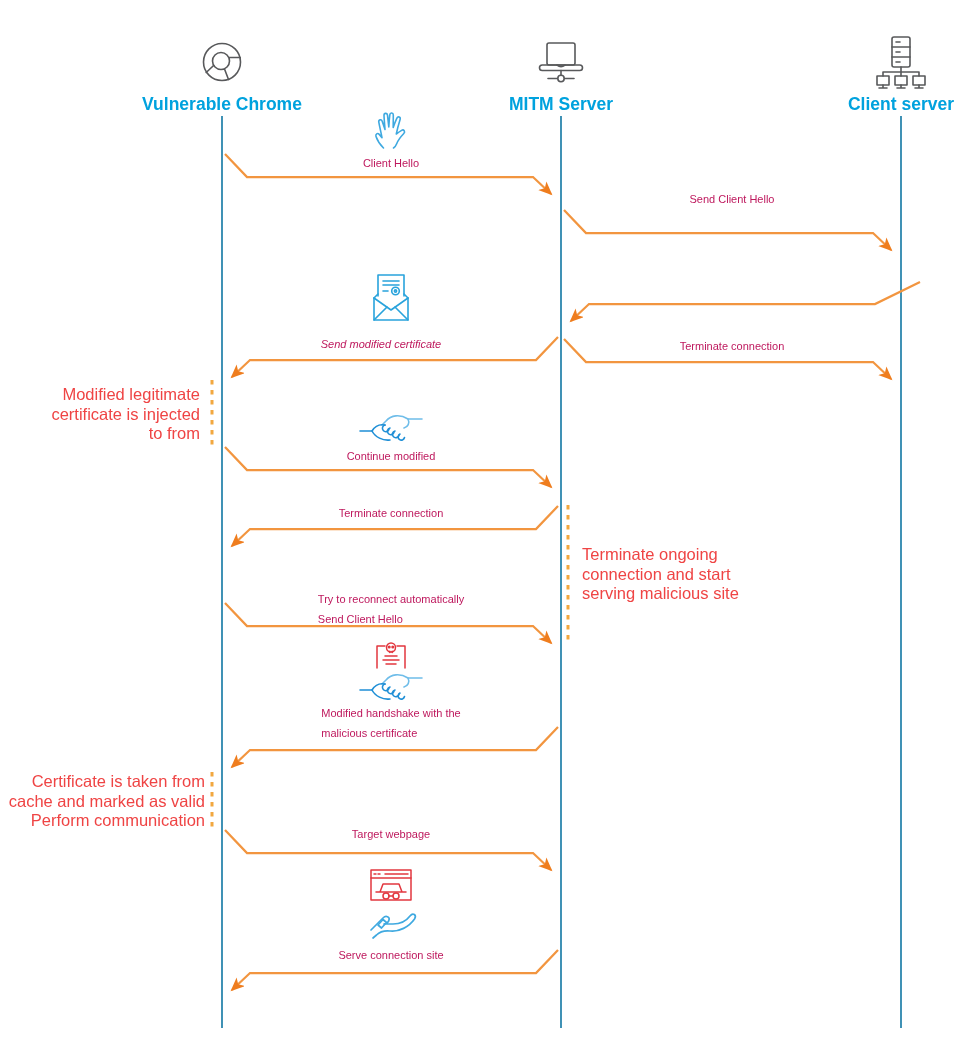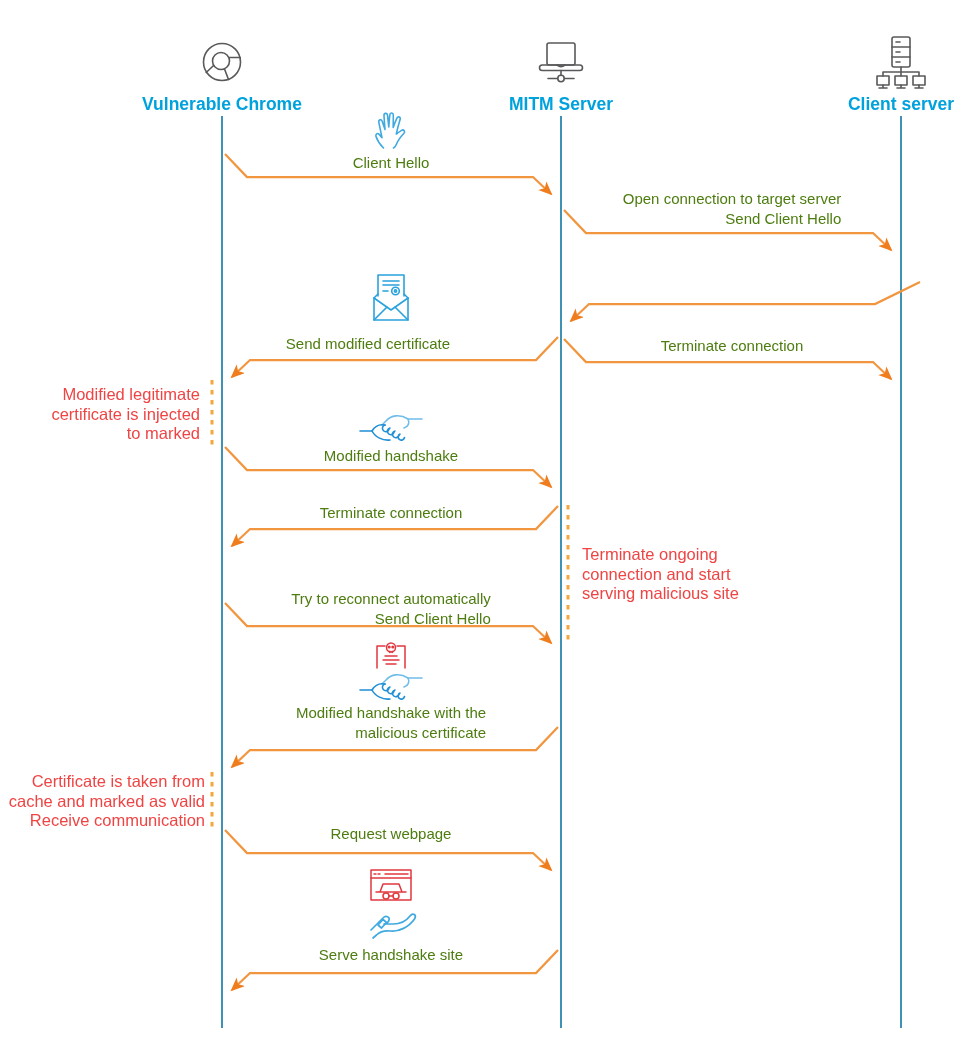--- a/index.html
+++ b/index.html
@@ -3,21 +3,21 @@
 <meta charset="utf-8">
 <style>
   html,body{margin:0;padding:0;background:#ffffff;}
   #stage{
     position:relative;width:960px;height:1050px;background:#ffffff;overflow:hidden;
     font-family:"Liberation Sans",sans-serif;color:#4D4D4D;
   }
   .abs{position:absolute;}
   .msg-label{
     position:absolute;transform:translateX(-50%);white-space:nowrap;
-    font-size:15px;line-height:20px;text-align:right;color:#4d7c0f;
+    font-size:11px;line-height:20px;text-align:left;color:#be185d;
   }
   .actor-label{
     position:absolute;transform:translateX(-50%);white-space:nowrap;
     font-size:17.5px;font-weight:bold;color:#00A2DE;
   }
   .note{
     position:absolute;font-size:16.5px;line-height:19.5px;color:#ef4444;white-space:nowrap;
   }
   .note.right-aligned{text-align:right;}
   svg{display:block;}
@@ -190,58 +190,57 @@
       <path d="M8 62 L20 50 C23 47 27 49 26 52 C25.5 54 23.5 55.5 21 56 L30 56
                C38 56 44 52 47 48 C50 44 54 47 51.5 51 C46 59 36 64 27 63
                C22 62.5 17 63.5 13.5 67 L10 70"></path>
       <path d="M15 57 l5 -5.5 l3.5 3 l-5 5.5 z"></path>
     </g>
   </svg>
 
   <div class="msg-label" style="left:391px;top:153px;">Client Hello</div>
 
   <div class="msg-label" style="left:732px;top:189px;">
-    <div>Open connection to target server</div>
     <div>Send Client Hello</div>
   </div>
 
 
-  <div class="msg-label" style="left:368px;top:334px;">Send modified certificate</div>
+  <div class="msg-label" style="left:381px;top:334px;font-style:italic;">Send modified certificate</div>
 
   <div class="msg-label" style="left:732px;top:336px;">Terminate connection</div>
 
-  <div class="msg-label" style="left:391px;top:446px;">Modified handshake</div>
+  <div class="msg-label" style="left:391px;top:446px;">Continue modified</div>
 
   <div class="msg-label" style="left:391px;top:503px;">Terminate connection</div>
 
   <div class="msg-label" style="left:391px;top:579px;margin-top:10px;">
     <div>Try to reconnect automatically</div>
     <div>Send Client Hello</div>
   </div>
 
   <div class="msg-label" style="left:391px;top:703px;">
     <div>Modified handshake with the</div>
     <div>malicious certificate</div>
   </div>
 
-  <div class="msg-label" style="left:391px;top:824px;">Request webpage</div>
-
-  <div class="msg-label" style="left:391px;top:945px;">Serve handshake site</div>
+  <div class="msg-label" style="left:391px;top:824px;">Target webpage</div>
+
+  <div class="msg-label" style="left:391px;top:945px;">Serve connection site</div>
 
   <div class="note right-aligned" style="right:760px;top:385px;">
     <div>Modified legitimate</div>
     <div>certificate is injected</div>
-    <div>to marked</div>
+    <div>to from</div>
   </div>
 
   <div class="note" style="left:582px;top:545px;">
     <div>Terminate ongoing</div>
     <div>connection and start</div>
     <div>serving malicious site</div>
   </div>
 
   <div class="note right-aligned" style="right:755px;top:772px;">
     <div>Certificate is taken from</div>
     <div>cache and marked as valid</div>
-    <div>Receive communication</div>
+    <div>Perform communication</div>
   </div>
 
 </div>
 
 </body></html>

